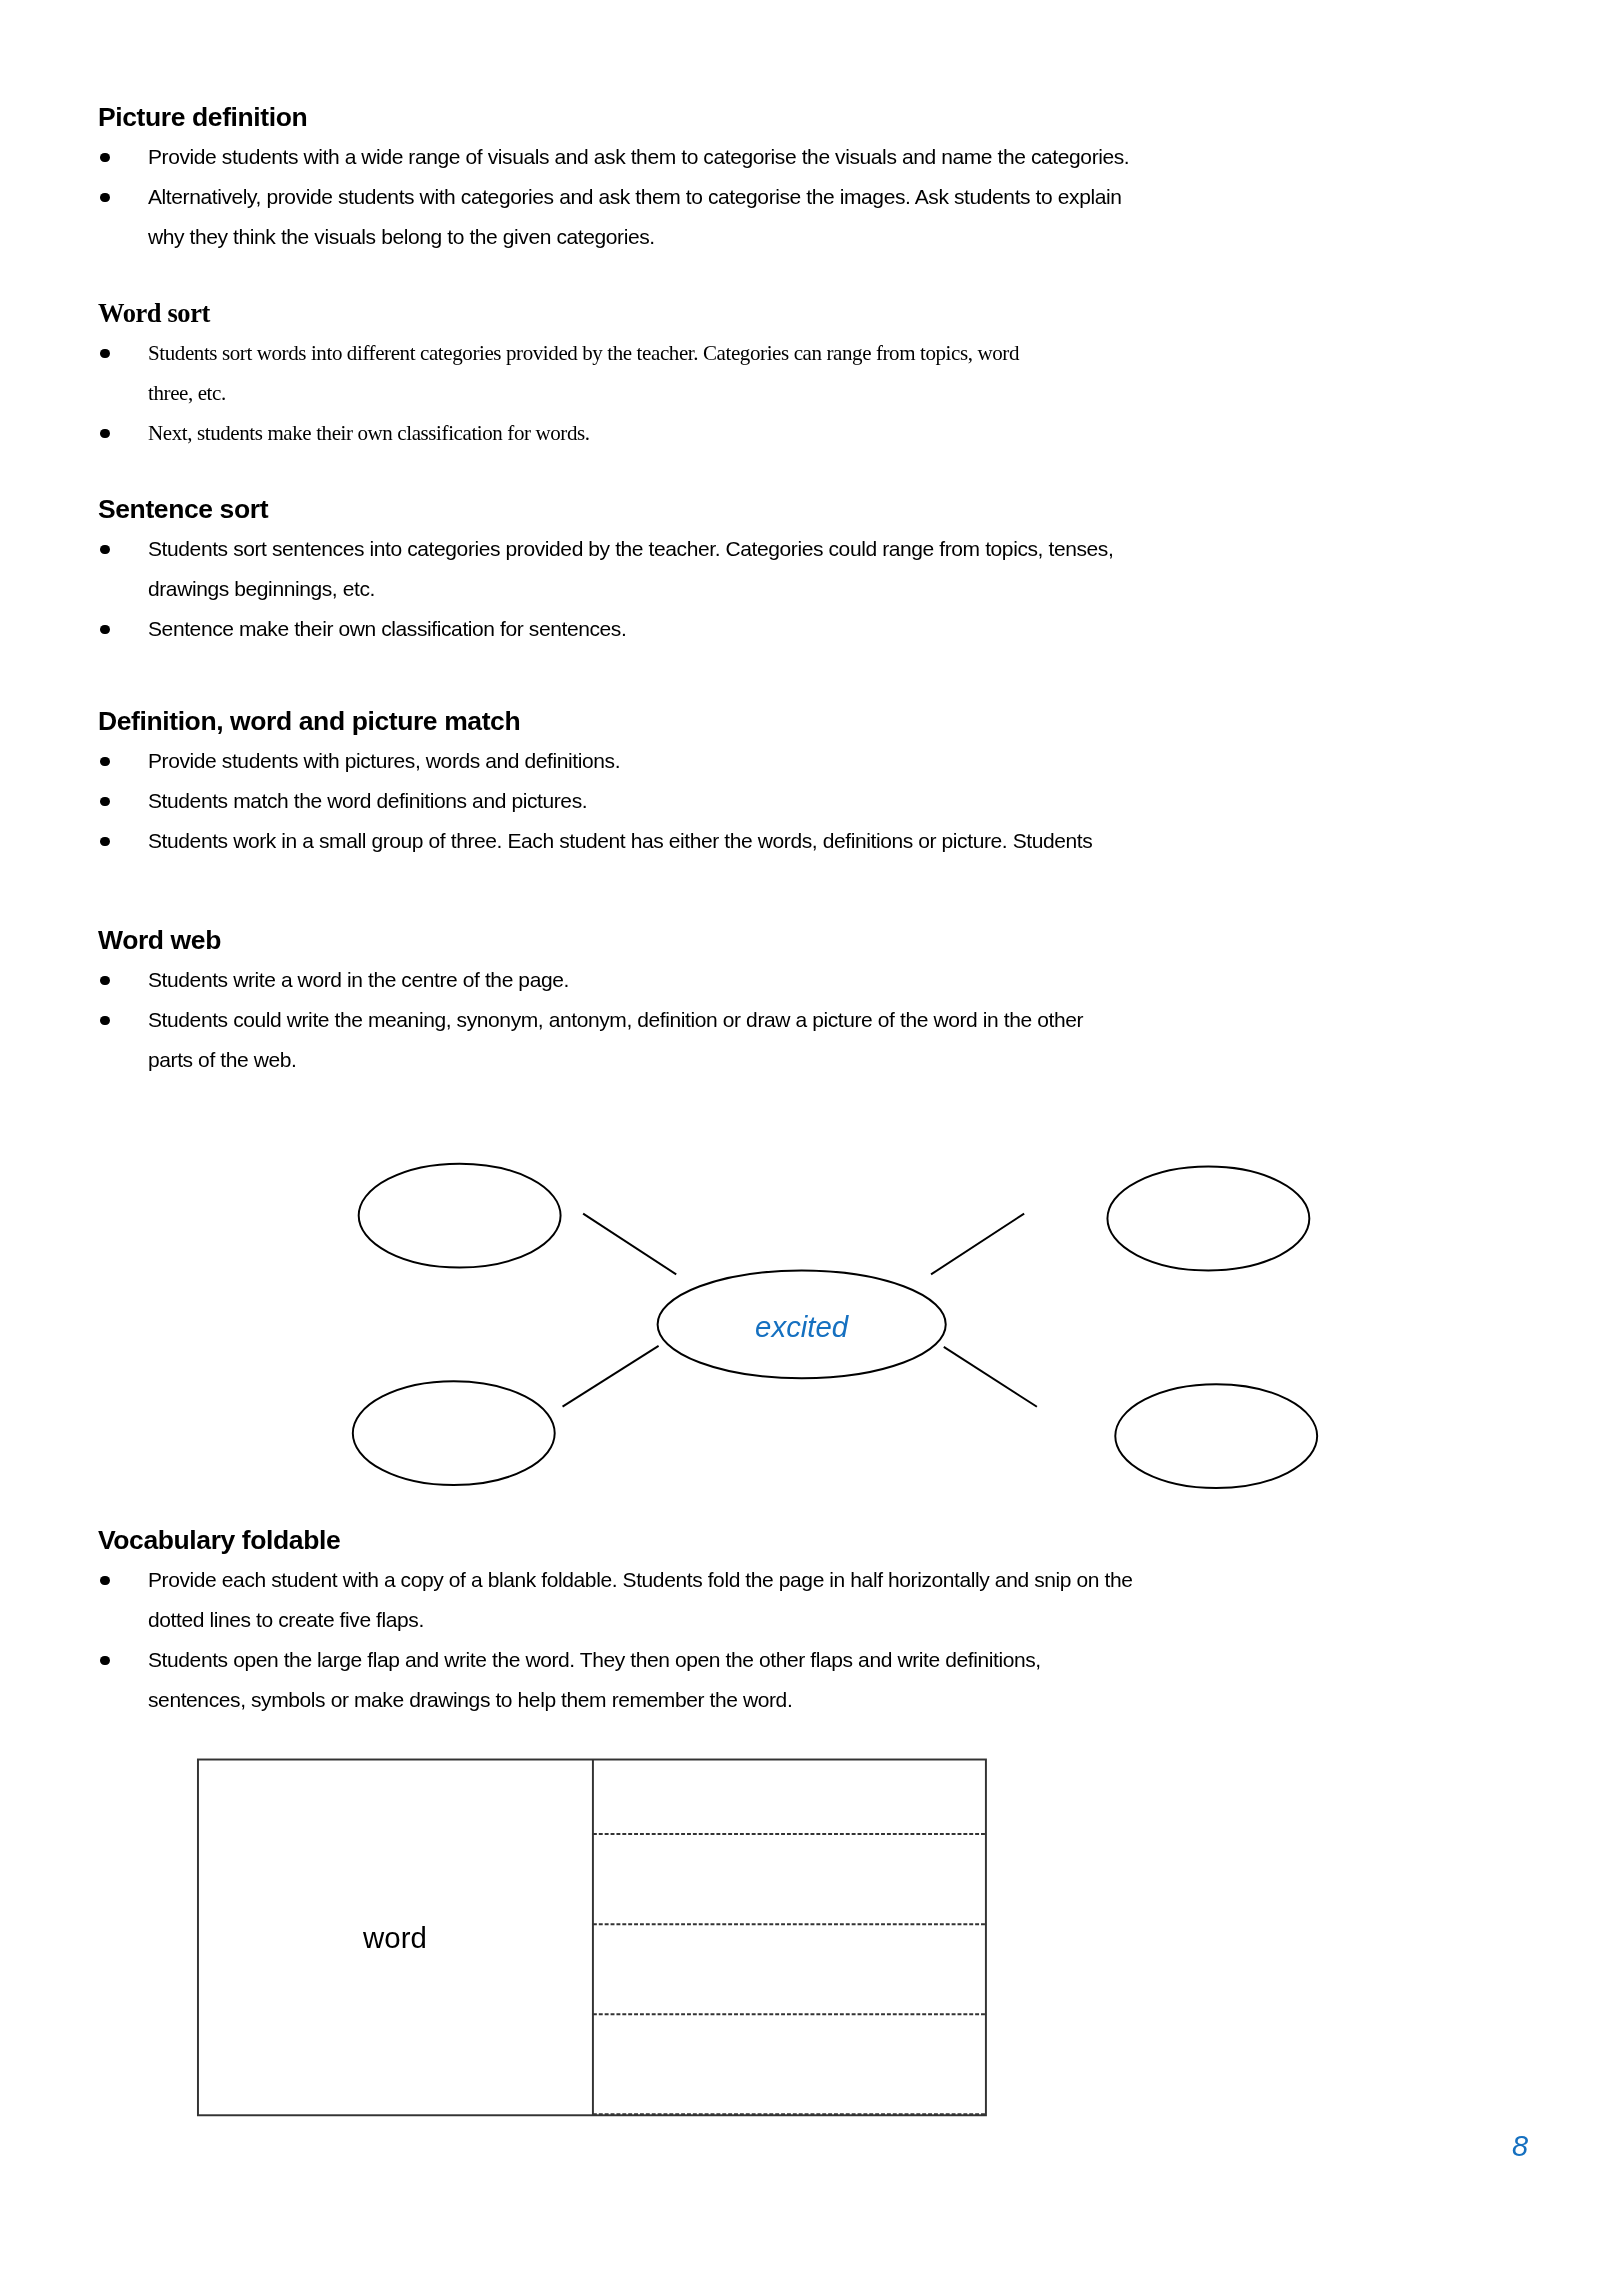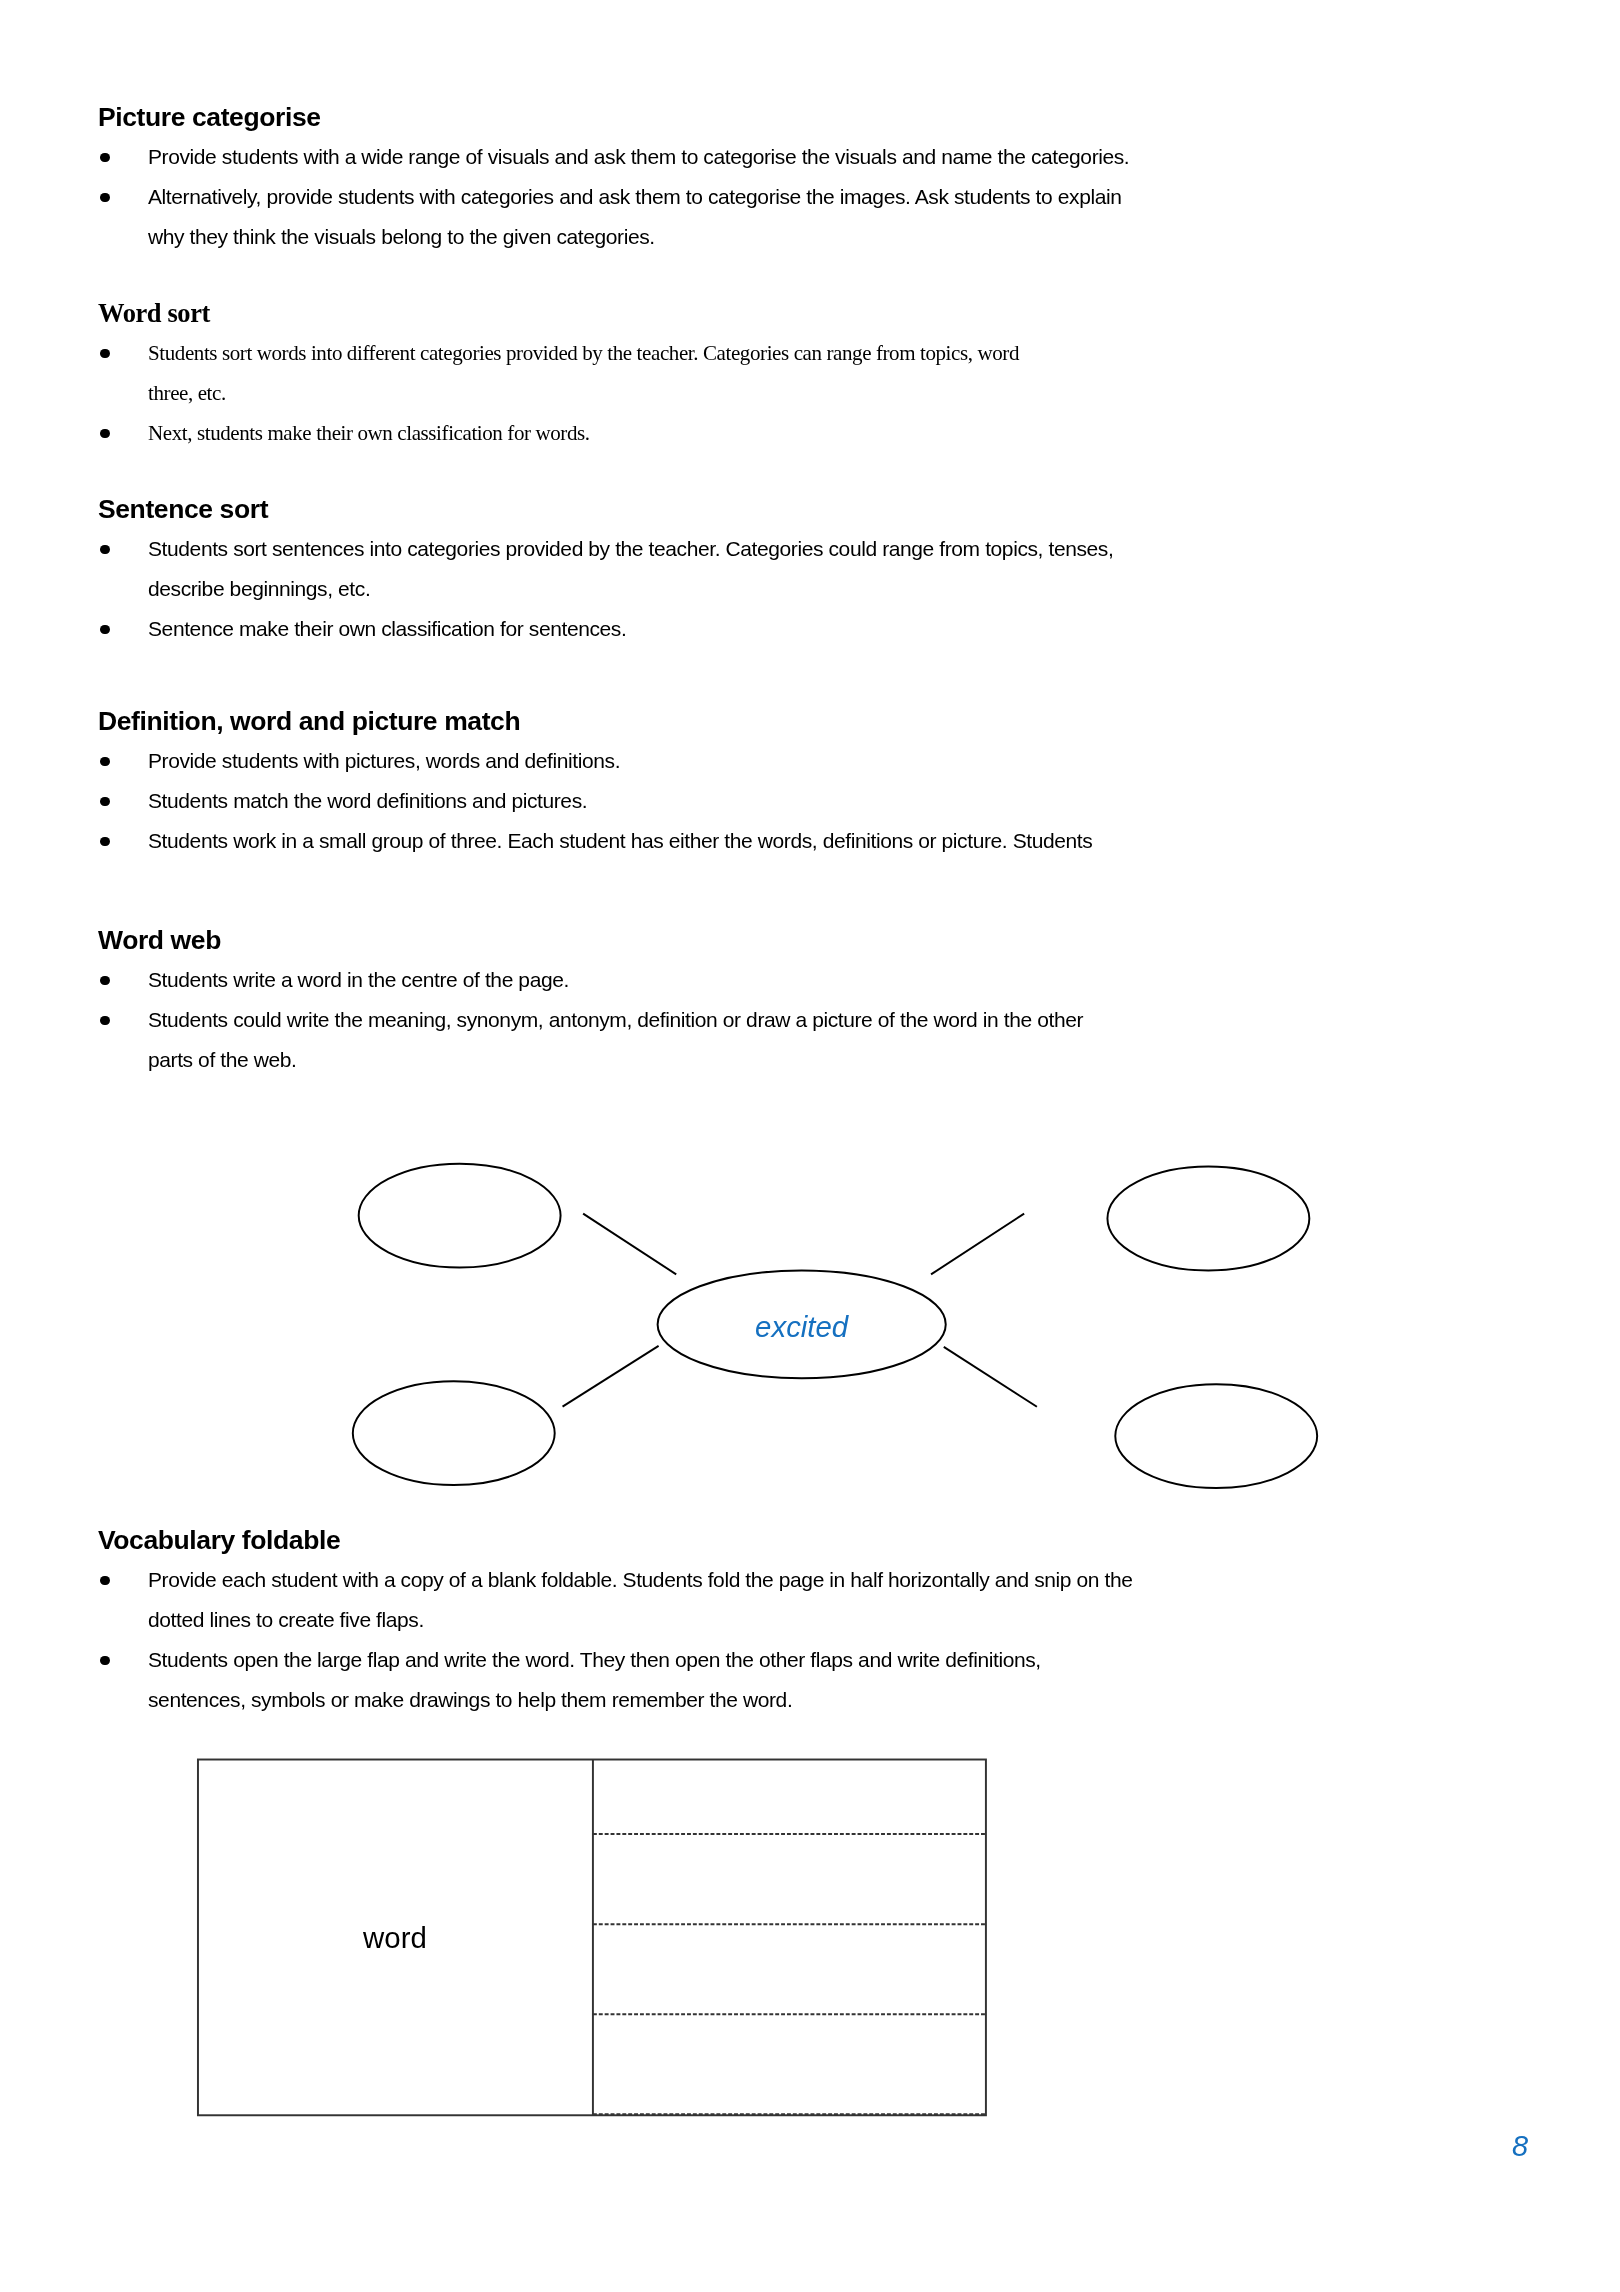--- a/index.html
+++ b/index.html
@@ -12,39 +12,39 @@
   .bullets li .dot { position:absolute; left:2px; top:15.7px; width:9.8px; height:9.8px; border-radius:50%; background:#000; }
   svg { position:absolute; left:0; top:0; }
   .pagenum { position:absolute; left:1512px; top:2130px; font-size:29px; font-style:italic; color:#1570c0; }
 </style>
 </head>
 <body>
 
 <div class="page">
 
   <div class="section" style="top:98px;">
-    <div class="heading">Picture categorise</div>
+    <div class="heading">Picture definition</div>
     <ul class="bullets">
       <li><span class="dot"></span><span>Provide students with a wide range of visuals and ask them to categorise the visuals and name the categories.</span></li>
       <li><span class="dot"></span><span>Alternatively, provide students with categories and ask them to categorise the images. Ask students to explain</span><br><span>why they think the visuals belong to the given categories.</span></li>
     </ul>
   </div>
 
   <div class="section" style="top:294px;font-family:Liberation Serif, serif;">
     <div class="heading">Word sort</div>
     <ul class="bullets">
       <li><span class="dot"></span><span>Students sort words into different categories provided by the teacher. Categories can range from topics, word</span><br><span>three, etc.</span></li>
       <li><span class="dot"></span><span>Next, students make their own classification for words.</span></li>
     </ul>
   </div>
 
   <div class="section" style="top:490px;">
     <div class="heading">Sentence sort</div>
     <ul class="bullets">
-      <li><span class="dot"></span><span>Students sort sentences into categories provided by the teacher. Categories could range from topics, tenses,</span><br><span>describe beginnings, etc.</span></li>
+      <li><span class="dot"></span><span>Students sort sentences into categories provided by the teacher. Categories could range from topics, tenses,</span><br><span>drawings beginnings, etc.</span></li>
       <li><span class="dot"></span><span>Sentence make their own classification for sentences.</span></li>
     </ul>
   </div>
 
   <div class="section" style="top:702px;">
     <div class="heading">Definition, word and picture match</div>
     <ul class="bullets">
       <li><span class="dot"></span><span>Provide students with pictures, words and definitions.</span></li>
       <li><span class="dot"></span><span>Students match the word definitions and pictures.</span></li>
       <li><span class="dot"></span><span>Students work in a small group of three. Each student has either the words, definitions or picture. Students</span><br></li>

